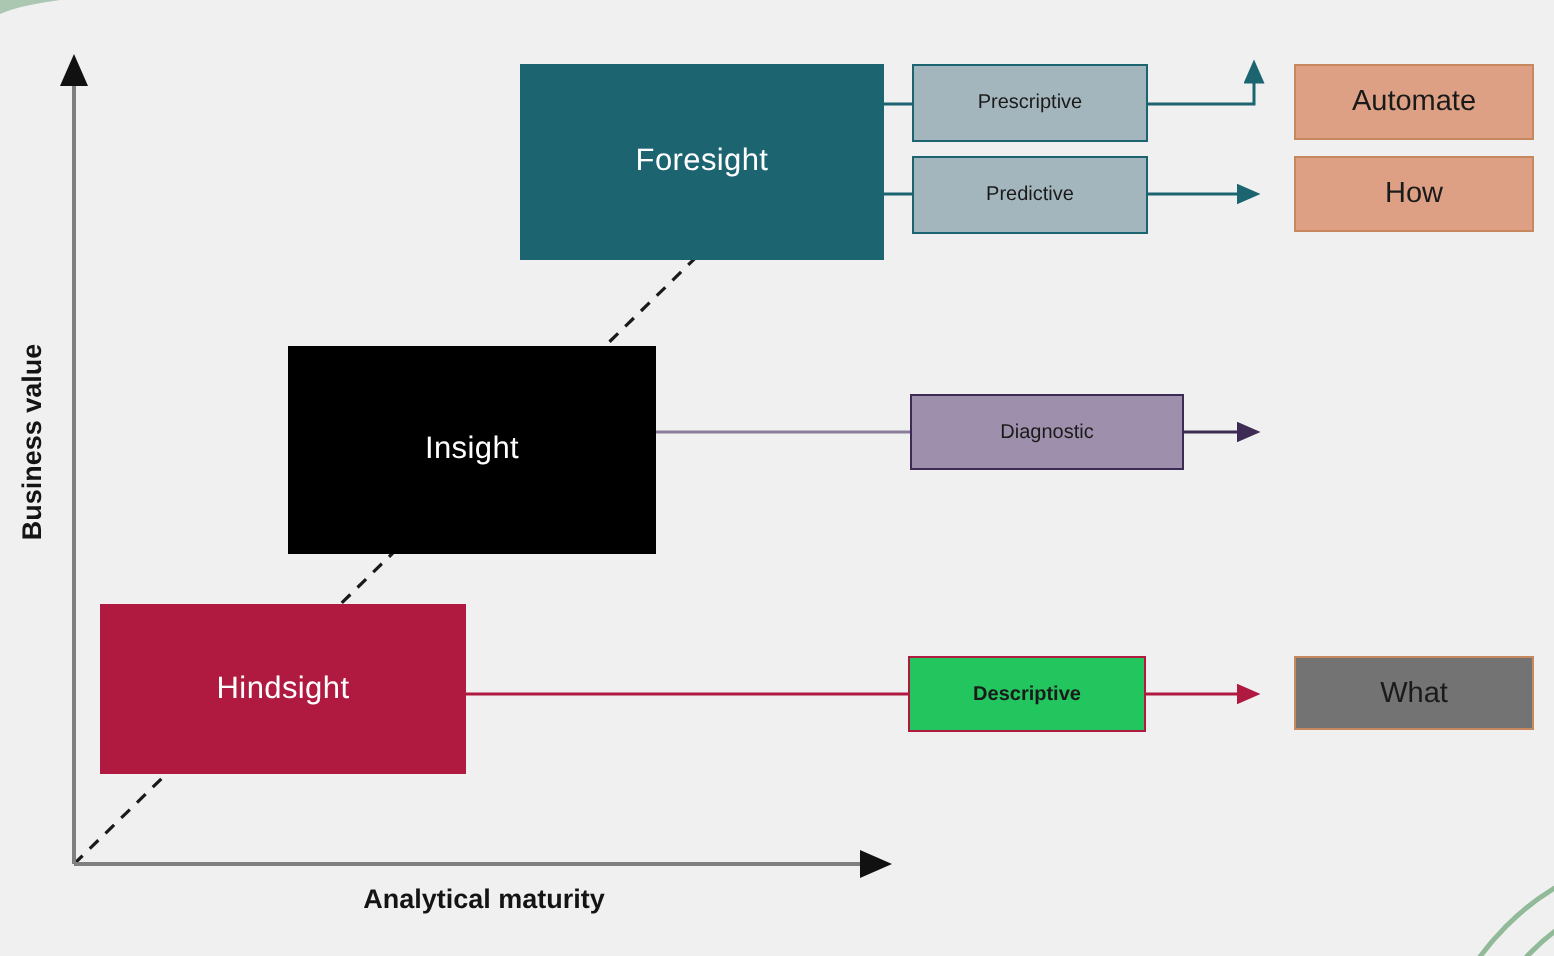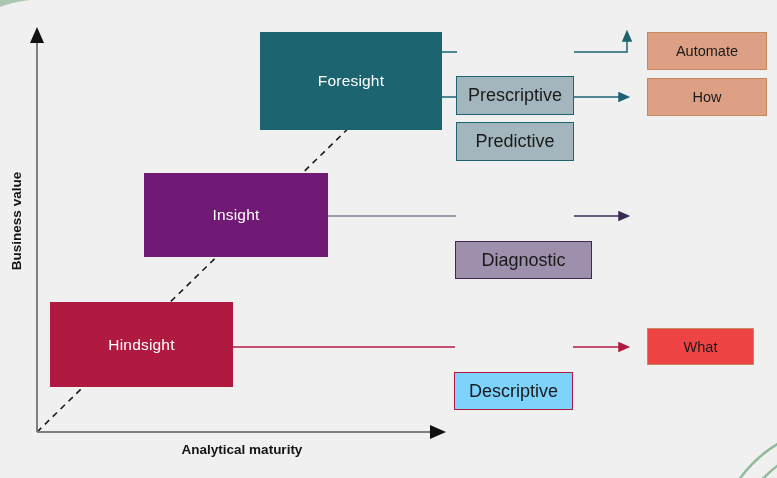--- a/index.html
+++ b/index.html
@@ -11,21 +11,21 @@
     font-family:"Liberation Sans", sans-serif;
   }
   .layer{position:absolute;left:0;top:0;}
   .box{
     position:absolute;
     display:flex;align-items:center;justify-content:center;
     box-sizing:border-box;
     text-align:center;
   }
   .stage-box{color:#ffffff;font-size:15.5px;letter-spacing:.2px;}
-  .type-box{border:1px solid; font-size:18px;color:#1a1a1a;margin-top:44px;}
+  .type-box{border:1px solid; font-size:10px;color:#1a1a1a;}
   .outcome-box{border:1px solid; font-size:14.5px;color:#1a1a1a;}
   .axis-label{position:absolute;font-weight:bold;font-size:13.5px;color:#141414;white-space:nowrap;}
   .y-axis-label{left:16px;top:221px;transform:translate(-50%,-50%) rotate(-90deg);}
   .x-axis-label{left:37px;top:442px;width:410px;text-align:center;}
 </style>
 </head>
 <body>
 
 <div class="canvas">
 
@@ -63,46 +63,46 @@
     <line x1="328" y1="216" x2="456" y2="216" stroke="#8a7d99" stroke-width="1.5"></line>
     <line x1="574" y1="216" x2="628" y2="216" stroke="#3d2b54" stroke-width="1.5" marker-end="url(#ah-purple)"></line>
 
     <line x1="233" y1="347" x2="455" y2="347" stroke="#b01a41" stroke-width="1.5"></line>
     <line x1="573" y1="347" x2="628" y2="347" stroke="#b01a41" stroke-width="1.5" marker-end="url(#ah-crimson)"></line>
   </svg>
 
   <div class="box stage-box" style="left: 260px; top: 32px; width: 182px; height: 98px; background: rgb(28, 100, 112);">
     <span>Foresight</span>
   </div>
-  <div class="box stage-box" style="left: 144px; top: 173px; width: 184px; height: 84px; background: #701a75;">
+  <div class="box stage-box" style="left: 144px; top: 173px; width: 184px; height: 104px; background: #000000;">
     <span>Insight</span>
   </div>
   <div class="box stage-box" style="left: 50px; top: 302px; width: 183px; height: 85px; background: rgb(176, 26, 65);">
     <span>Hindsight</span>
   </div>
 
   <div class="box type-box" style="left: 456px; top: 32px; width: 118px; height: 39px; background: rgb(164, 182, 189); border-color: rgb(28, 100, 112);">
     <span>Prescriptive</span>
   </div>
   <div class="box type-box" style="left: 456px; top: 78px; width: 118px; height: 39px; background: rgb(164, 182, 189); border-color: rgb(28, 100, 112); justify-content: center;">
     <span>Predictive</span>
   </div>
   <div class="box type-box" style="left: 455px; top: 197px; width: 137px; height: 38px; background: rgb(158, 144, 172); border-color: rgb(61, 43, 84);">
     <span>Diagnostic</span>
   </div>
-  <div class="box type-box" style="left: 454px; top: 328px; width: 119px; height: 38px; background: #7dd3fc; border-color: rgb(176, 26, 65);">
+  <div class="box type-box" style="left: 454px; top: 328px; width: 119px; height: 38px; background: #22c55e; border-color: rgb(176, 26, 65); font-weight: bold;">
     <span>Descriptive</span>
   </div>
 
   <div class="box outcome-box" style="left: 647px; top: 32px; width: 120px; height: 38px; background: rgb(221, 160, 132); border-color: rgb(200, 136, 95);">
     <span>Automate</span>
   </div>
   <div class="box outcome-box" style="left: 647px; top: 78px; width: 120px; height: 38px; background: rgb(221, 160, 132); border-color: rgb(200, 136, 95);">
     <span>How</span>
   </div>
-  <div class="box outcome-box" style="left: 647px; top: 328px; width: 107px; height: 37px; background: #ef4444; border-color: rgb(200, 136, 95);">
+  <div class="box outcome-box" style="left: 647px; top: 328px; width: 120px; height: 37px; background: #737373; border-color: rgb(200, 136, 95);">
     <span>What</span>
   </div>
 
   <div class="axis-label y-axis-label">Business value</div>
   <div class="axis-label x-axis-label">Analytical maturity</div>
 
 </div>
 
 </body></html>

